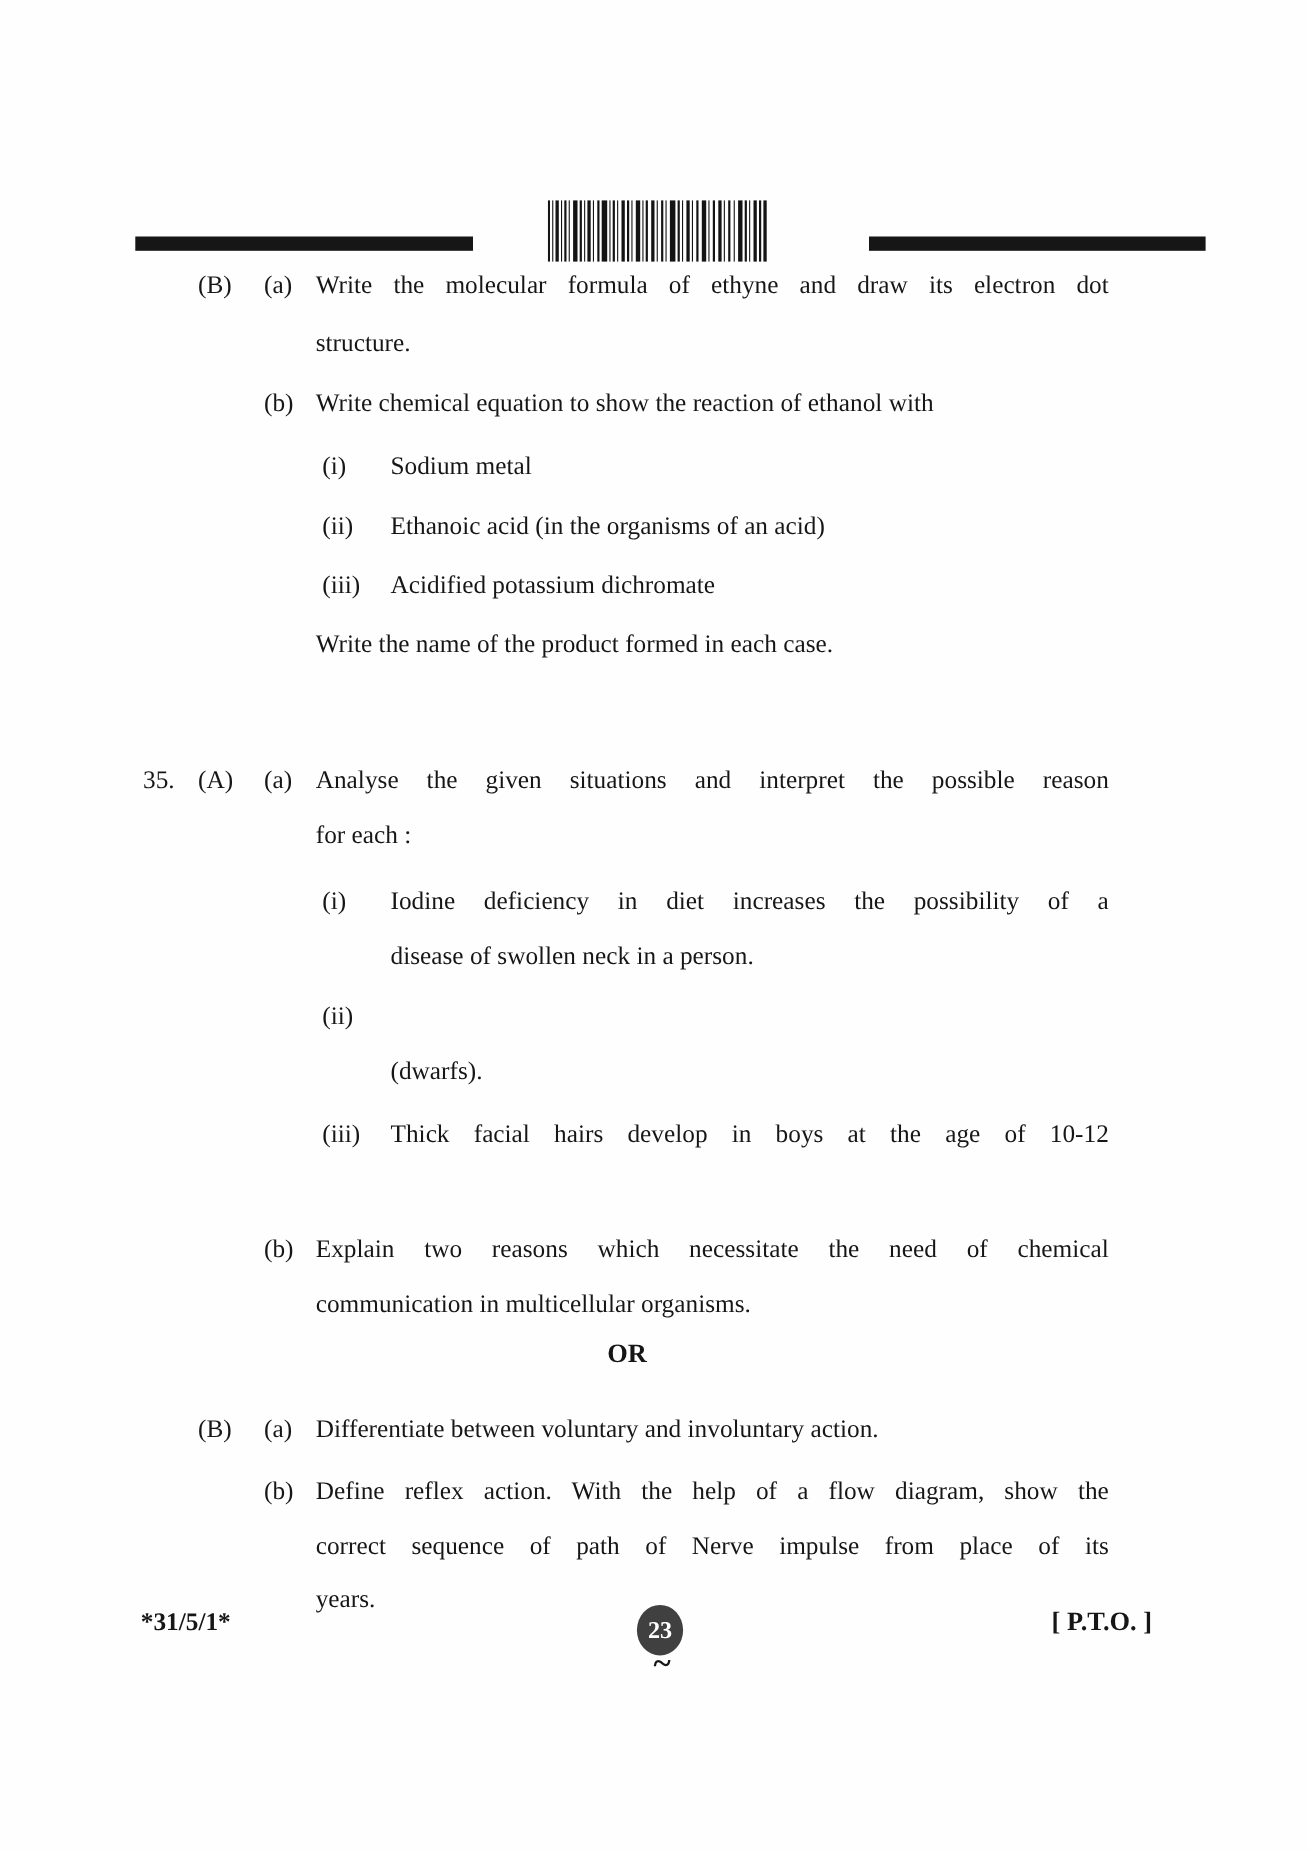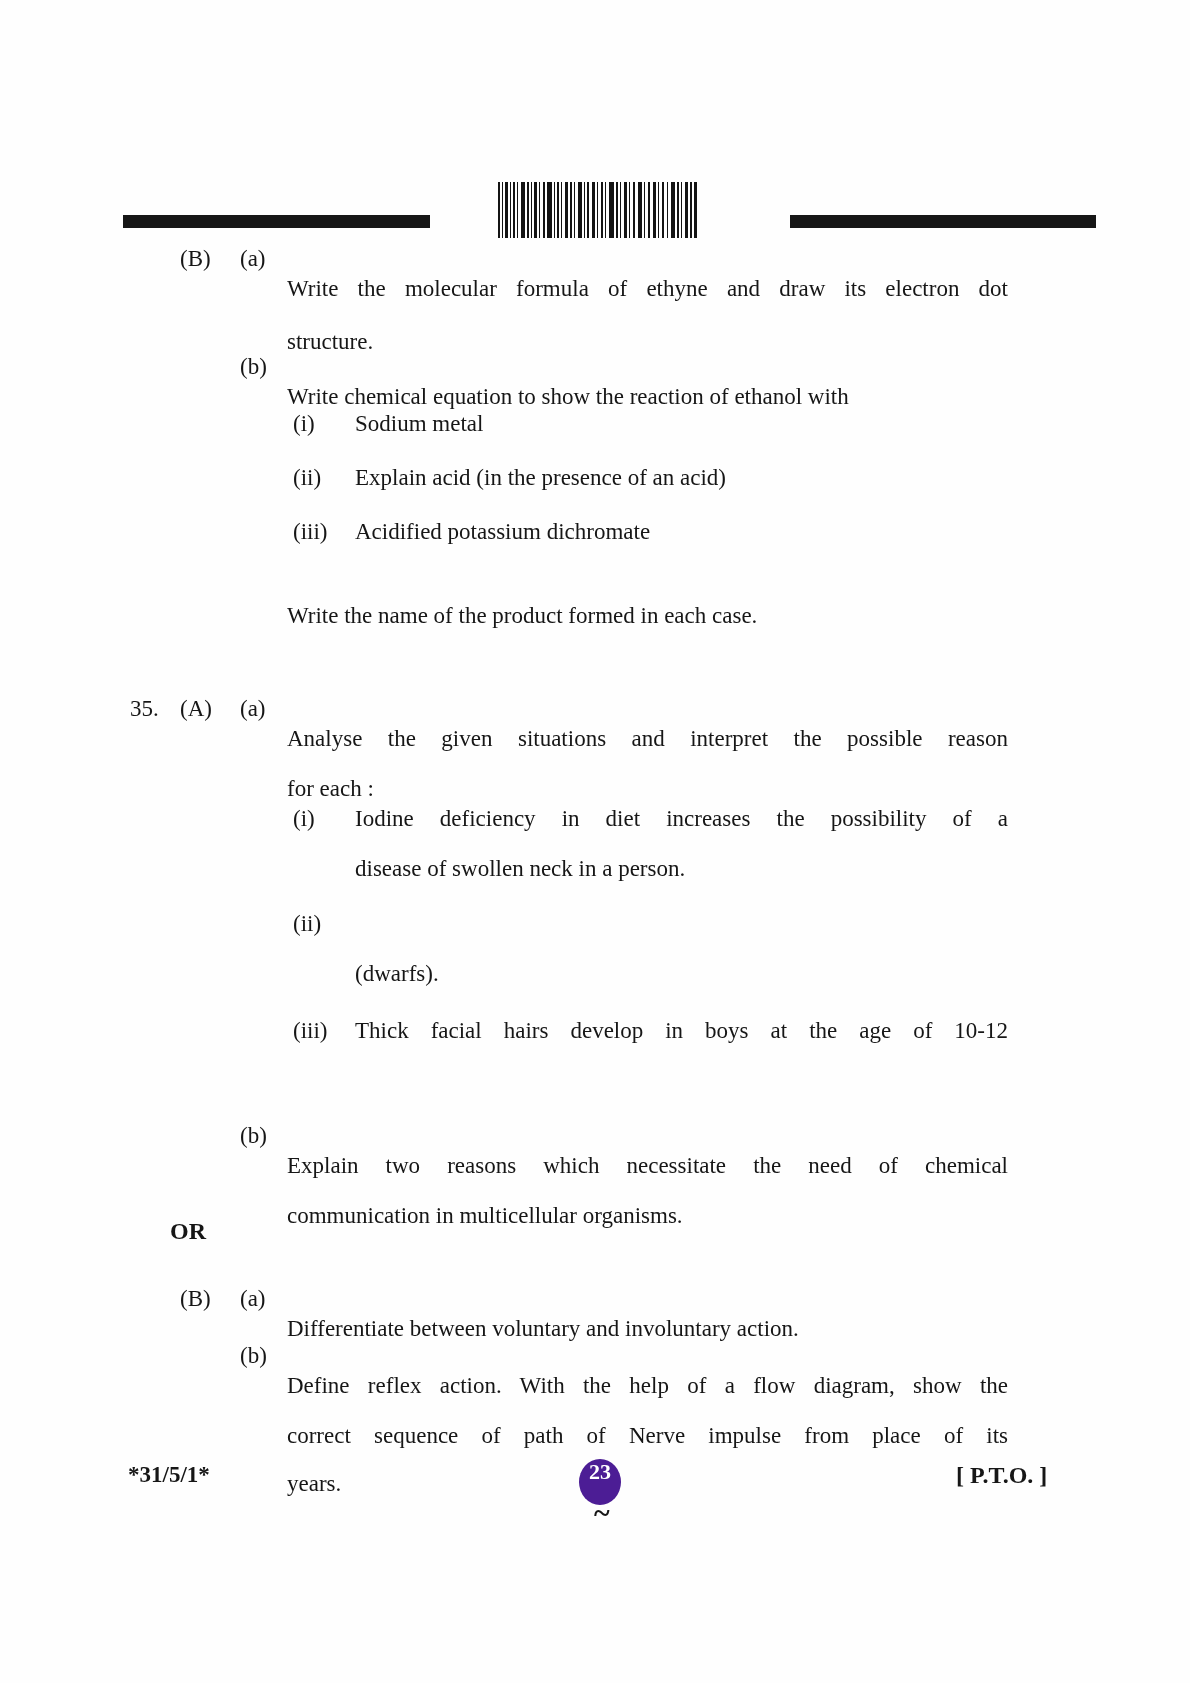--- a/index.html
+++ b/index.html
@@ -15,32 +15,32 @@
   .rule{position:absolute;height:13px;background:#161616;}
   .rule-left{left:123px;top:215px;width:307px;}
   .rule-right{left:790px;top:215px;width:306px;}
   .barcode{position:absolute;left:498px;top:182px;width:200px;height:56px;}
   .row{position:absolute;left:0;width:1190px;height:34px;font-size:23px;line-height:30px;white-space:nowrap;}
   .lab{position:absolute;top:0;}
   .qnum{left:130px;}
   .part{left:180px;}
   .item{left:240px;}
   .sublab{left:293px;}
-  .txt{position:absolute;left:287px;top:0;margin-top:30px;}
+  .txt{position:absolute;left:287px;top:0;}
   .subtxt{position:absolute;left:355px;top:0;text-align:center;}
   .just{width:721px;text-align:justify;text-align-last:justify;white-space:normal;}
   .subjust{width:653px;text-align:justify;text-align-last:justify;white-space:normal;}
-  .or-row{position:absolute;left:170px;width:800px;text-align:left;font-size:24px;font-weight:bold;}
+  .or-row{position:absolute;left:170px;width:800px;text-align:center;font-size:24px;font-weight:bold;}
   .footer-code{position:absolute;left:128px;top:1462px;font-size:23px;font-weight:bold;}
   .footer-pto{position:absolute;left:956px;top:1462px;font-size:24px;font-weight:bold;}
   .page-badge{
     position:absolute;left:579px;top:1459px;width:42px;height:46px;
-    background:#4c1d95;border-radius:50%;
+    background:#404040;border-radius:50%;
     color:#ffffff;font-size:22px;font-weight:bold;
-    display:flex;align-items:flex-start;justify-content:center;
+    display:flex;align-items:center;justify-content:center;
   }
   .tilde{position:absolute;left:594px;top:1496px;font-size:30px;font-weight:bold;}
 </style>
 </head>
 <body>
 
 <div class="page">
 
   <div class="rule rule-left"></div>
   <svg class="barcode" viewBox="0 0 200 56" preserveAspectRatio="none">
@@ -106,21 +106,21 @@
   <div class="row" style="top:352px">
     <span class="lab item">(b)</span>
     <span class="txt">Write chemical equation to show the reaction of ethanol with</span>
   </div>
   <div class="row" style="top:409px">
     <span class="lab sublab">(i)</span>
     <span class="subtxt">Sodium metal</span>
   </div>
   <div class="row" style="top:463px">
     <span class="lab sublab">(ii)</span>
-    <span class="subtxt">Explain acid (in the presence of an acid)</span>
+    <span class="subtxt">Ethanoic acid (in the organisms of an acid)</span>
   </div>
   <div class="row" style="top:517px">
     <span class="lab sublab">(iii)</span>
     <span class="subtxt">Acidified potassium dichromate</span>
   </div>
   <div class="row" style="top:571px">
     <span class="txt">Write the name of the product formed in each case.</span>
   </div>
 
   <div class="row" style="top:694px">

